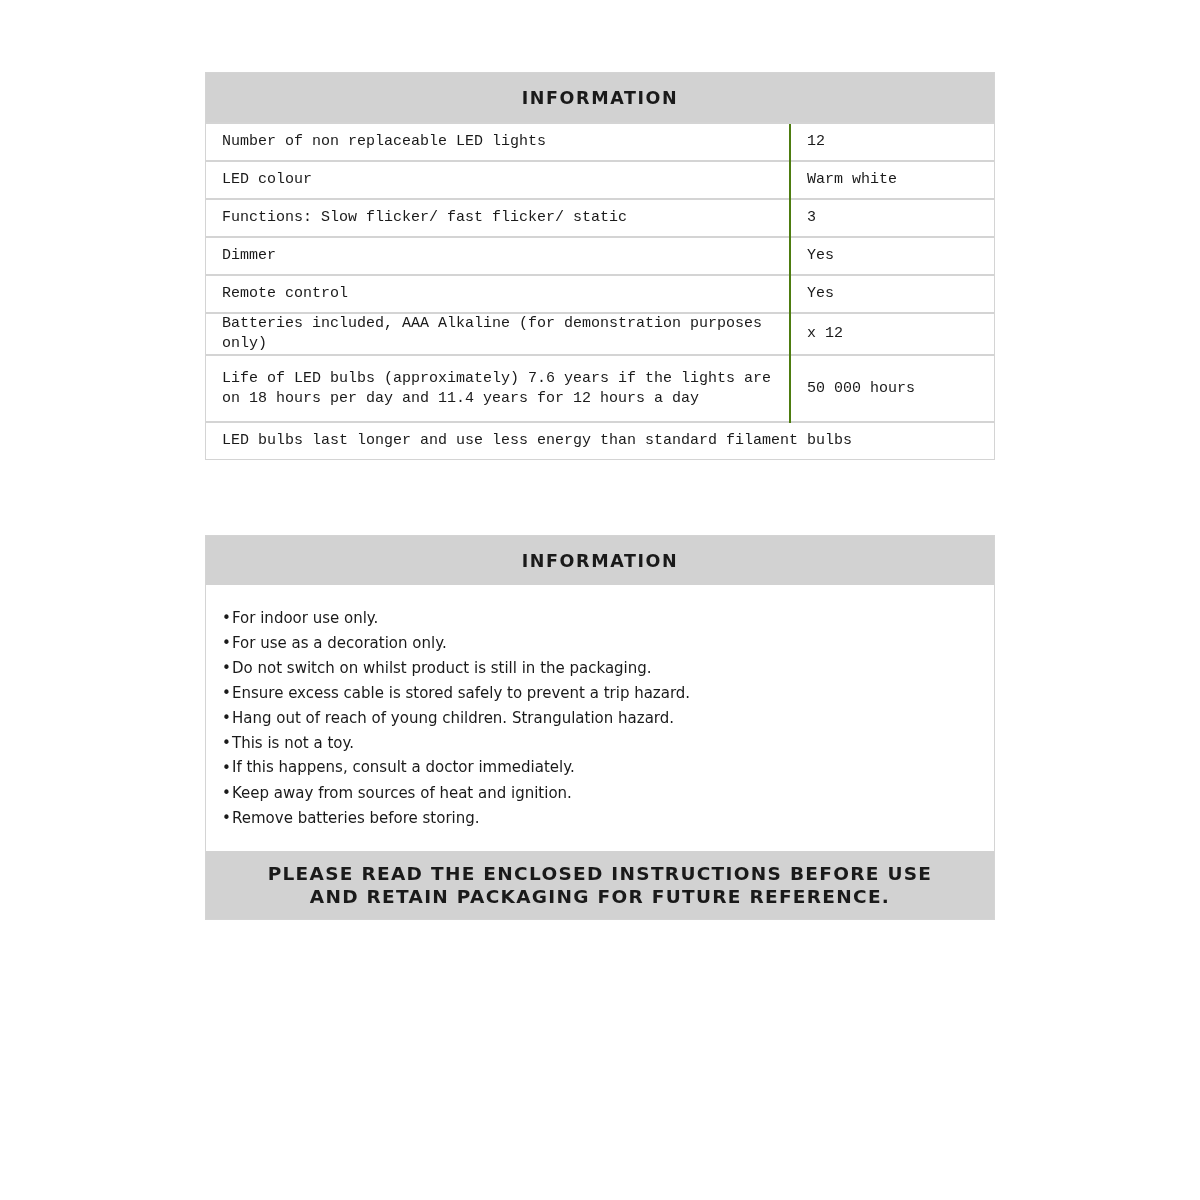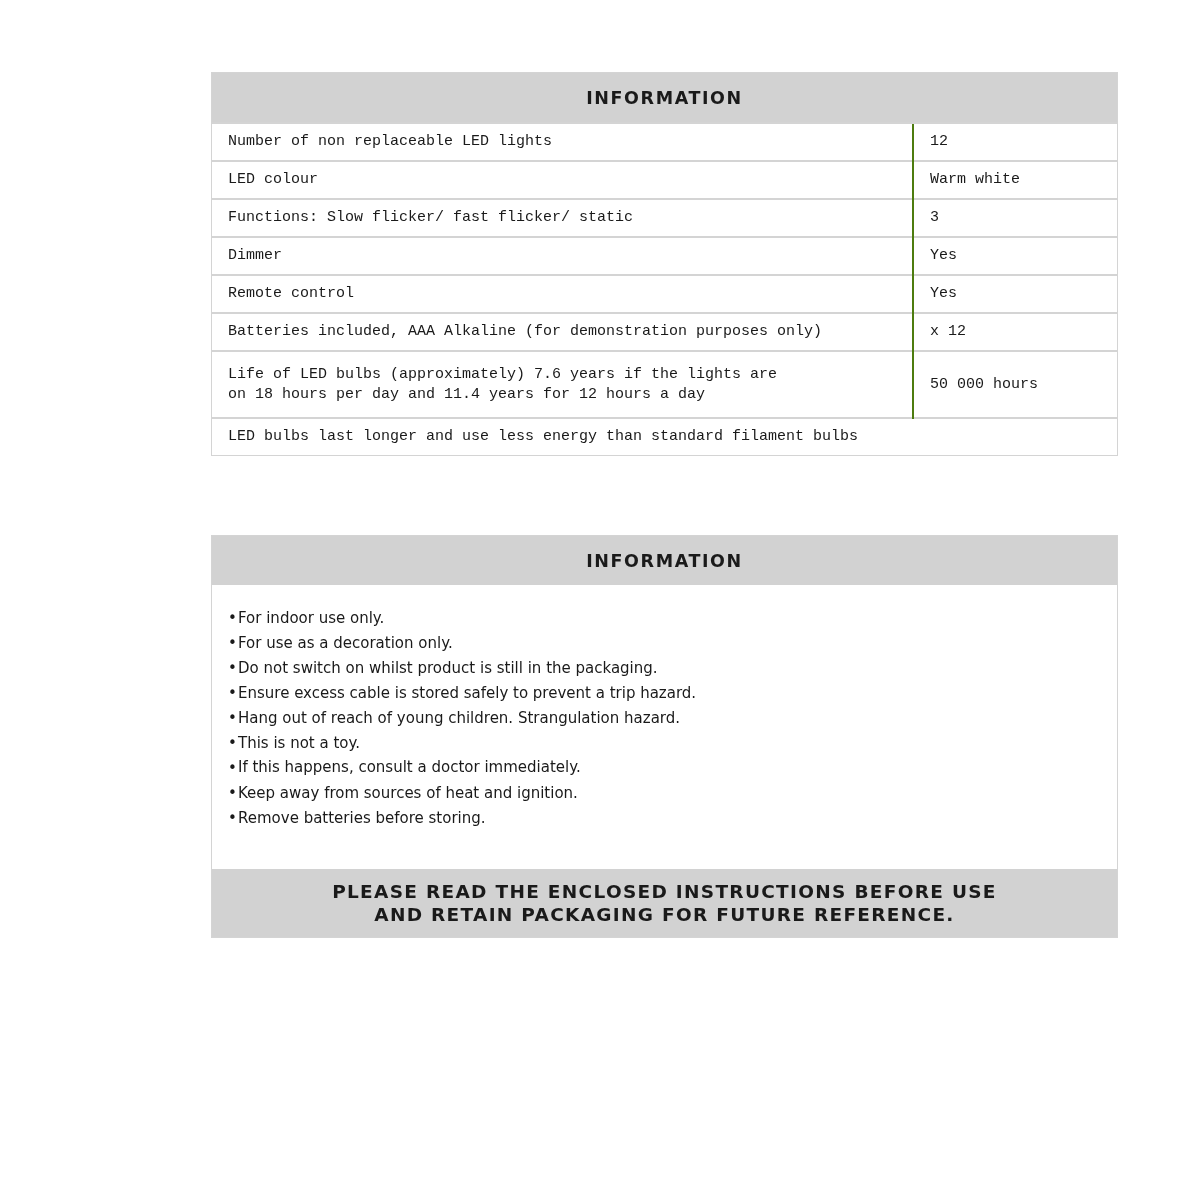--- a/index.html
+++ b/index.html
@@ -1,30 +1,30 @@
 <!DOCTYPE html>
 <html><head>
 <meta charset="utf-8">
 <style>
   html, body { margin: 0; padding: 0; background: #ffffff; }
   body { width: 1200px; height: 1200px; position: relative; font-family: "DejaVu Sans", sans-serif; color: #1a1a1a; }
-  .panel { position: absolute; left: 211px; width: 907px; border: 1px solid #d4d4d4; box-sizing: border-box; background: #fff; }
+  .panel { position: absolute; left: 205px; width: 790px; border: 1px solid #d4d4d4; box-sizing: border-box; background: #fff; }
   #panel1 { top: 72px; }
   #panel2 { top: 535px; }
   .hdr { background: #d2d2d2; height: 49px; display: flex; align-items: center; justify-content: center;
          font-weight: bold; font-size: 17.5px; letter-spacing: 1.6px; color: #1a1a1a; }
   table { border-collapse: collapse; width: 100%; table-layout: fixed; font-family: Liberation Mono, monospace; }
   td { border-top: 2px solid #d4d4d4; font-size: 15px; padding: 0 0 0 16px; height: 36px; vertical-align: middle; line-height: 20px; }
   td.val { border-left: 2px solid #4d7c0f; width: 187px; }
   tr.tall td { height: 65px; }
   .bullets { padding: 23px 0 14px 16px; font-size: 15px; line-height: 20px; }
   .bullet { display: flex; margin-bottom: 5px; }
   .bullet .dot { width: 10px; flex: none; }
   .footer { background: #d2d2d2; height: 68px; display: flex; flex-direction: column; align-items: center; justify-content: center;
-            font-weight: bold; font-size: 18.5px; letter-spacing: 1.3px; line-height: 23px; text-align: center; margin-top: 22px; }
+            font-weight: bold; font-size: 18.5px; letter-spacing: 1.3px; line-height: 23px; text-align: center; margin-top: 4px; }
 </style>
 </head>
 <body>
 
 <div class="panel" id="panel1">
   <div class="hdr">INFORMATION</div>
   <table>
     <tbody>
       <tr>
         <td>Number of non replaceable LED lights</td>

